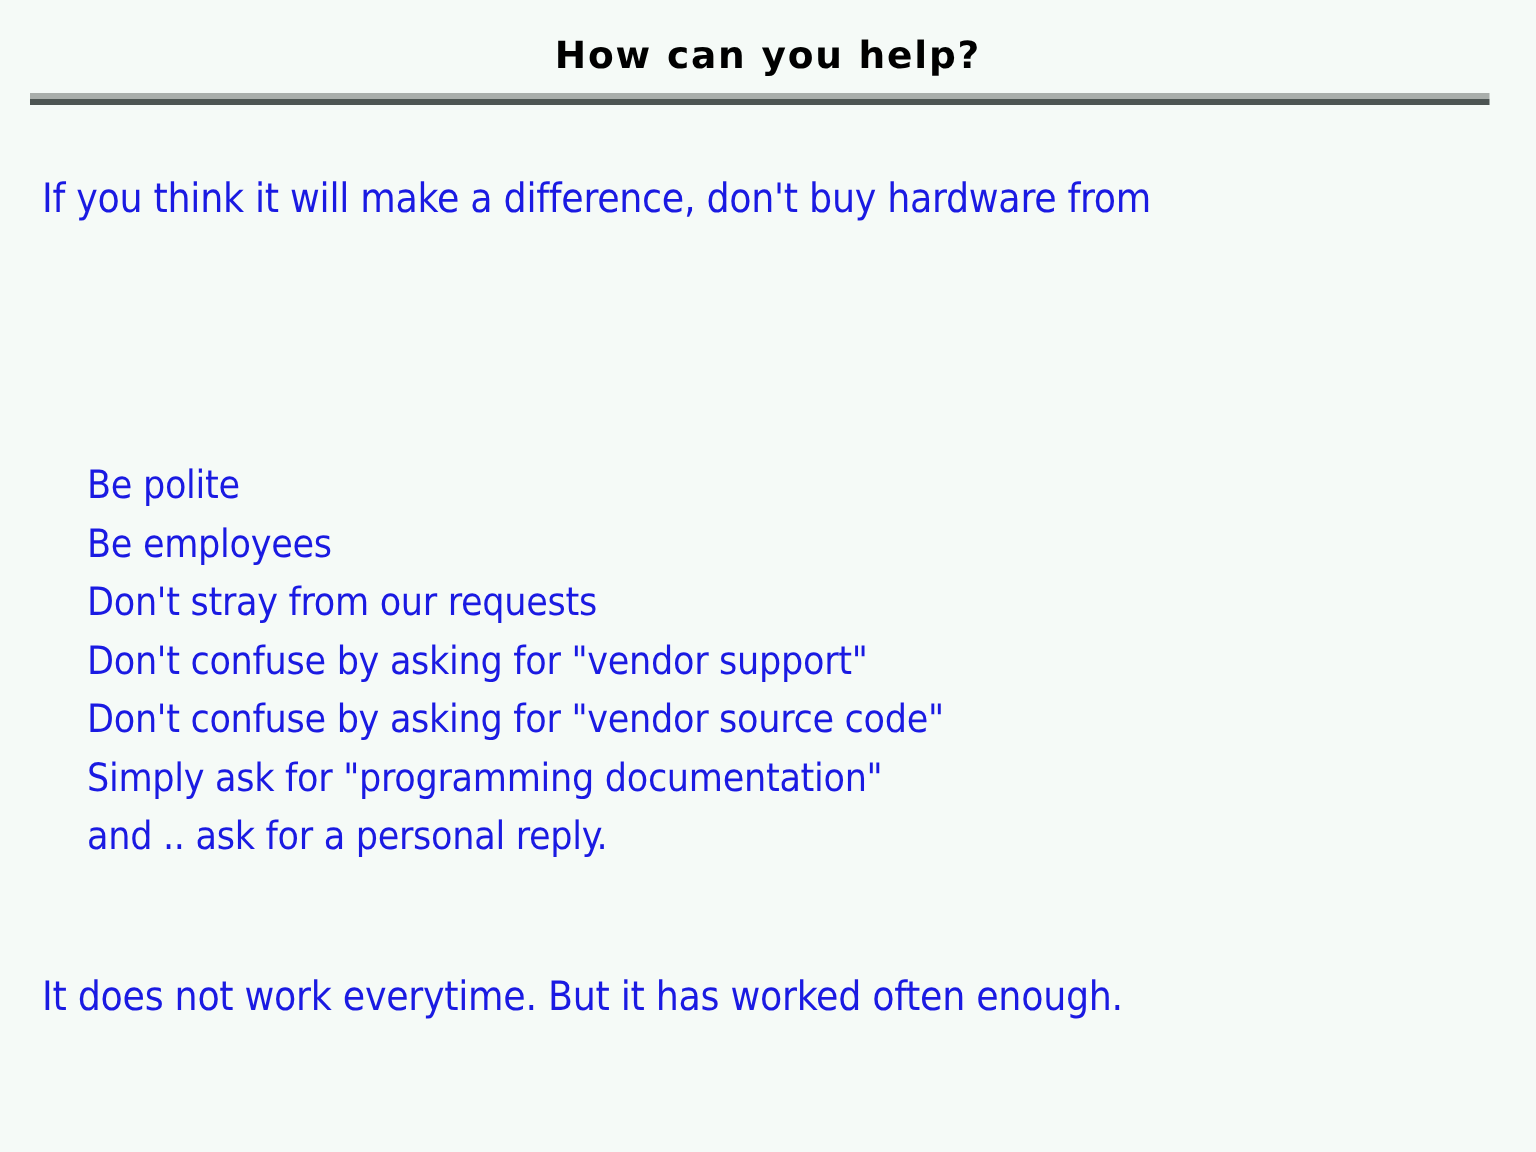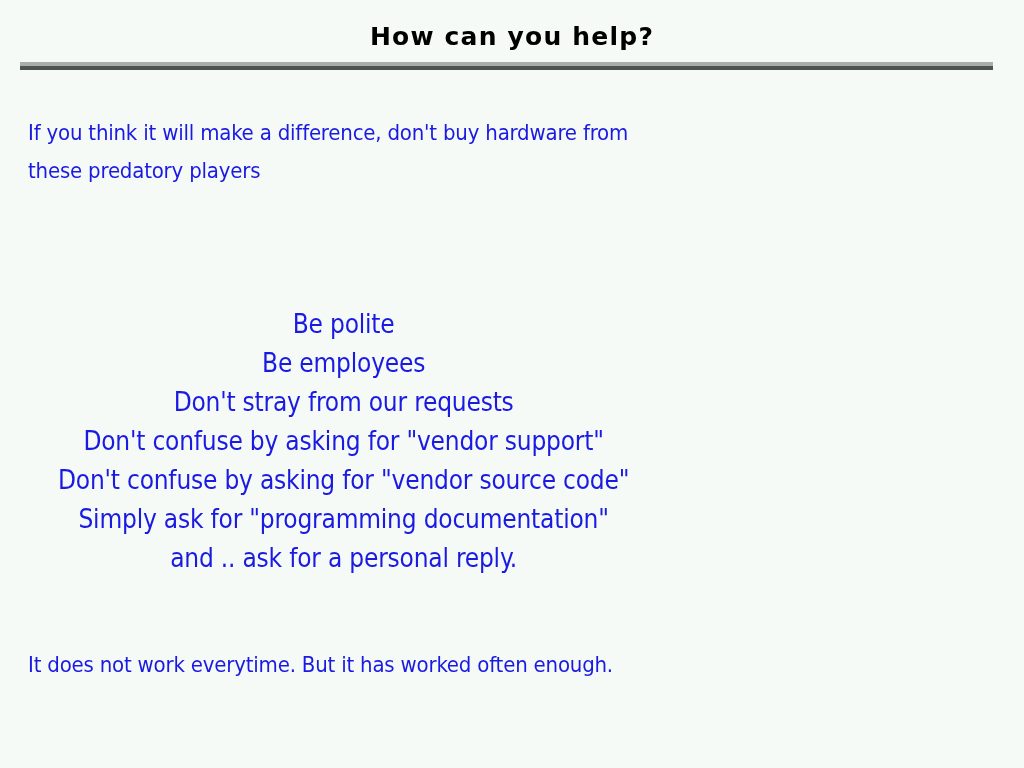--- a/index.html
+++ b/index.html
@@ -70,21 +70,21 @@
     position: absolute;
     left: 0;
     top: 100px;
     width: 1024px;
   }
 
   .para {
     position: absolute;
     color: #1a1ae2;
     font-family: "DejaVu Sans Condensed", "Liberation Sans Narrow", "Liberation Sans", sans-serif;
-    font-size: 22px;
+    font-size: 27px;
     line-height: 38px;
     font-weight: 500;
     white-space: nowrap;
     letter-spacing: -0.2px;
   }
 
   .para-line {
     display: block;
     white-space: nowrap;
   }
@@ -93,21 +93,20 @@
   #para-callout { left: 28px; top: 128px; }
   #para-closing { left: 28px; top: 530px; margin-top: 16px; }
 
   .bullet-list {
     position: absolute;
     left: 58px;
     top: 205px;
     margin: 0;
     padding: 0;
     list-style: none;
-    text-align: center;
   }
   .bullet-list li {
     color: #1a1ae2;
     font-family: "DejaVu Sans Condensed", "Liberation Sans Narrow", "Liberation Sans", sans-serif;
     font-size: 26px;
     line-height: 39px;
     font-weight: 500;
     white-space: nowrap;
     letter-spacing: -0.2px;
   }
@@ -121,21 +120,20 @@
 
   <div class="title-rule">
     <div class="rule-top"></div>
     <div class="rule-bottom"></div>
   </div>
 
   <div class="body-area">
 
     <div class="para" id="para-intro">
       <span class="para-line">If you think it will make a difference, don't buy hardware from</span>
-      <span class="para-line">these predatory players</span>
     </div>
 
     <div class="para" id="para-callout">
     </div>
 
     <ul class="bullet-list">
       <li>Be polite</li>
       <li>Be employees</li>
       <li>Don't stray from our requests</li>
       <li>Don't confuse by asking for "vendor support"</li>

